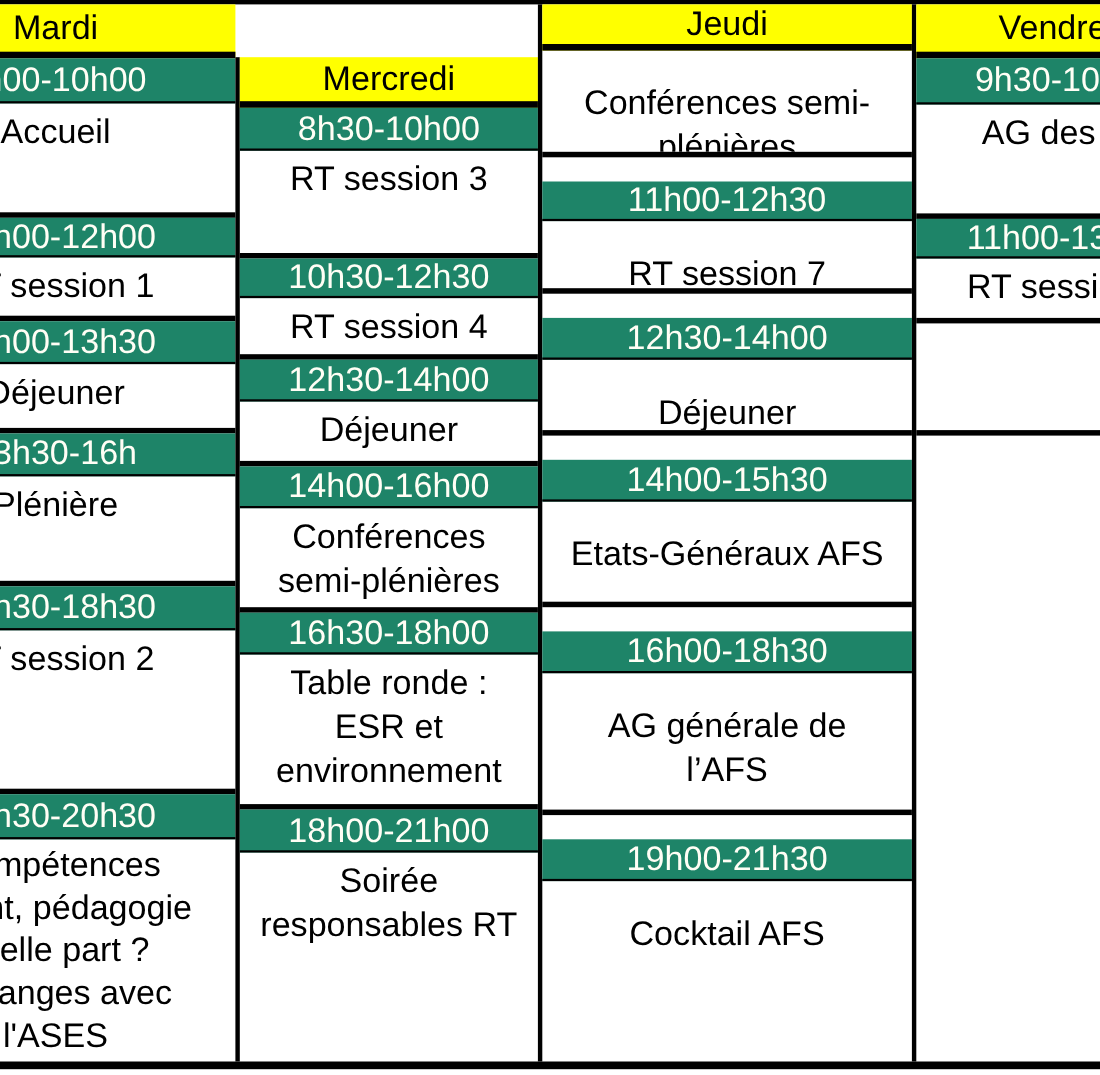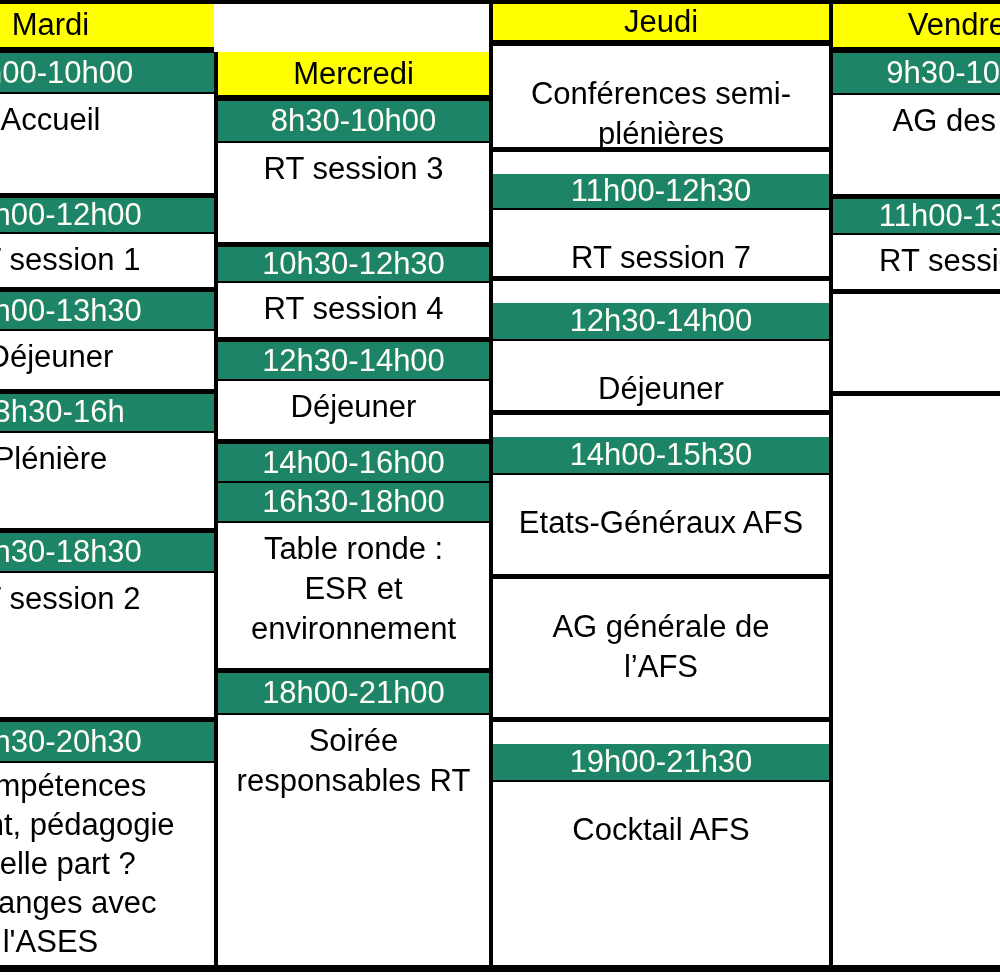--- a/index.html
+++ b/index.html
@@ -88,39 +88,42 @@
 
   <div class="col col-mercredi">
     <div class="hdr">Mercredi</div>
     <div class="time g0">8h30-10h00</div>
     <div class="cell w0">RT session 3</div>
     <div class="time g1">10h30-12h30</div>
     <div class="cell w1">RT session 4</div>
     <div class="time g2">12h30-14h00</div>
     <div class="cell w2">Déjeuner</div>
     <div class="time g3">14h00-16h00</div>
+    <div class="cell w3">Conférences
+semi-plénières</div>
     <div class="time g4">16h30-18h00</div>
     <div class="cell w4">Table ronde :
 ESR et
 environnement</div>
     <div class="time g5">18h00-21h00</div>
     <div class="cell w5 last">Soirée
 responsables RT</div>
   </div>
 
   <div class="col col-jeudi">
     <div class="hdr">Jeudi</div>
     <div class="cell w0">Conférences semi-
 plénières</div>
     <div class="time g1">11h00-12h30</div>
     <div class="cell w1">RT session 7</div>
     <div class="time g2">12h30-14h00</div>
     <div class="cell w2">Déjeuner</div>
     <div class="time g3">14h00-15h30</div>
     <div class="cell w3">Etats-Généraux AFS</div>
+    <div class="time g4">16h00-18h30</div>
     <div class="cell w4">AG générale de
 l’AFS</div>
     <div class="time g5">19h00-21h30</div>
     <div class="cell w5 last">Cocktail AFS</div>
   </div>
 
   <div class="col col-vendredi">
     <div class="hdr">Vendredi</div>
     <div class="time g0">9h30-10h30</div>
     <div class="cell w0">AG des RT</div>

